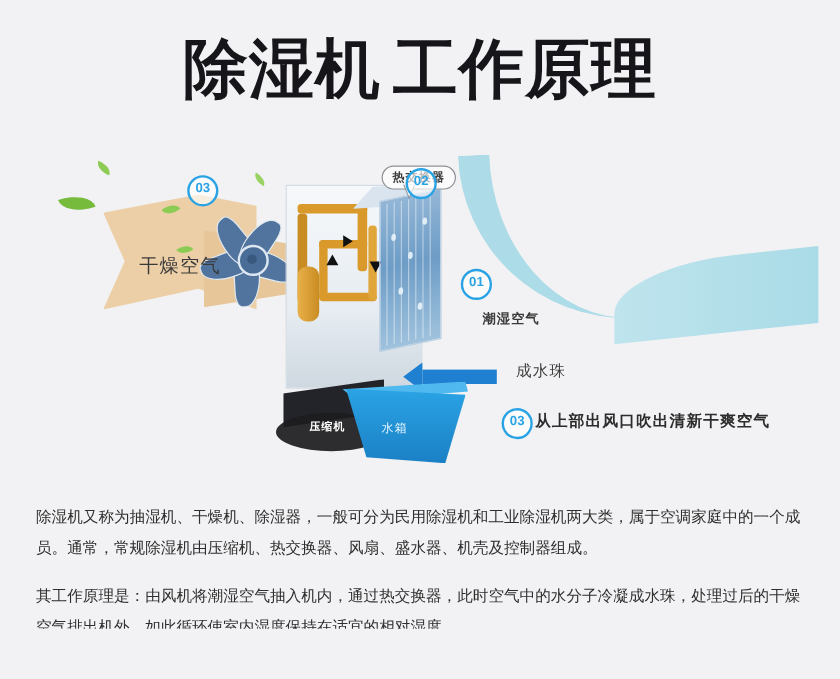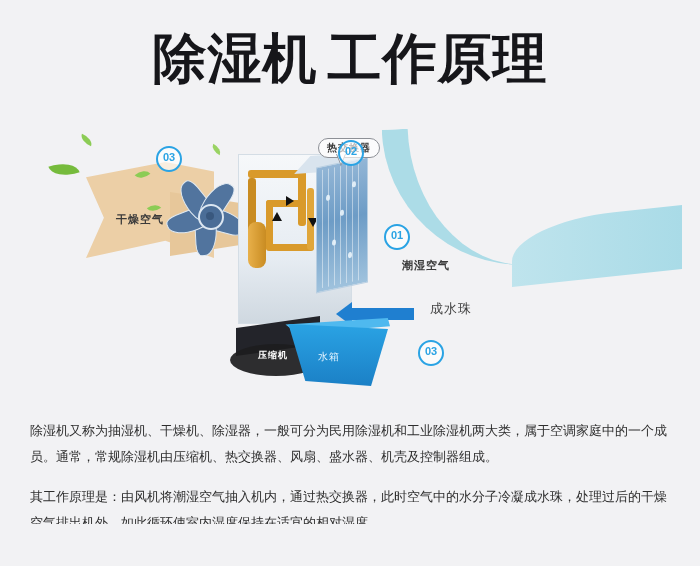--- a/index.html
+++ b/index.html
@@ -52,21 +52,21 @@
     background:#eccfa6;
     clip-path:polygon(0% 16%, 62% 0%, 100% 10%, 100% 100%, 62% 82%, 0% 100%, 14% 58%);
   }
   .dry-arrow2{
     position:absolute;left:170px;top:74px;width:90px;height:64px;
     background:#e7c79a;
     clip-path:polygon(0% 0%, 100% 22%, 100% 78%, 0% 100%);
   }
   .dry-label{
     position:absolute;left:116px;top:94px;
-    font-size:11px;color:#3a3a3a;letter-spacing:1px;font-weight:700;
+    font-size:16px;color:#3a3a3a;letter-spacing:1px;font-weight:400;
   }
   .humid-label{
     position:absolute;left:402px;top:140px;
     font-size:11px;color:#3a3a3a;letter-spacing:1px;font-weight:600;
   }
 
   
   .leaf{position:absolute;background:#7dc242;border-radius:0 100% 0 100%;}
   .leaf.l1{left:50px;top:44px;width:28px;height:15px;transform:rotate(-18deg);background:#76bb3c;}
   .leaf.l2{left:80px;top:18px;width:13px;height:8px;transform:rotate(22deg);background:#8ccc55;}
@@ -301,20 +301,21 @@
 
     <div class="badge b01">01</div>
     <div class="badge b02">02</div>
     <div class="badge b03">03</div>
     <div class="badge b03b">03</div>
 
     <div class="dry-label">干燥空气</div>
     <div class="humid-label">潮湿空气</div>
 
     <div class="cond-text">成水珠</div>
+    <div class="step3-text">从上部出风口吹出清新干爽空气</div>
   </div>
 
   <div class="overlay">
   </div>
 
   <div class="copy">
     <p>除湿机又称为抽湿机、干燥机、除湿器，一般可分为民用除湿机和工业除湿机两大类，属于空调家庭中的一个成员。通常，常规除湿机由压缩机、热交换器、风扇、盛水器、机壳及控制器组成。</p>
     <p>其工作原理是：由风机将潮湿空气抽入机内，通过热交换器，此时空气中的水分子冷凝成水珠，处理过后的干燥空气排出机外，如此循环使室内湿度保持在适宜的相对湿度。</p>
   </div>
 

